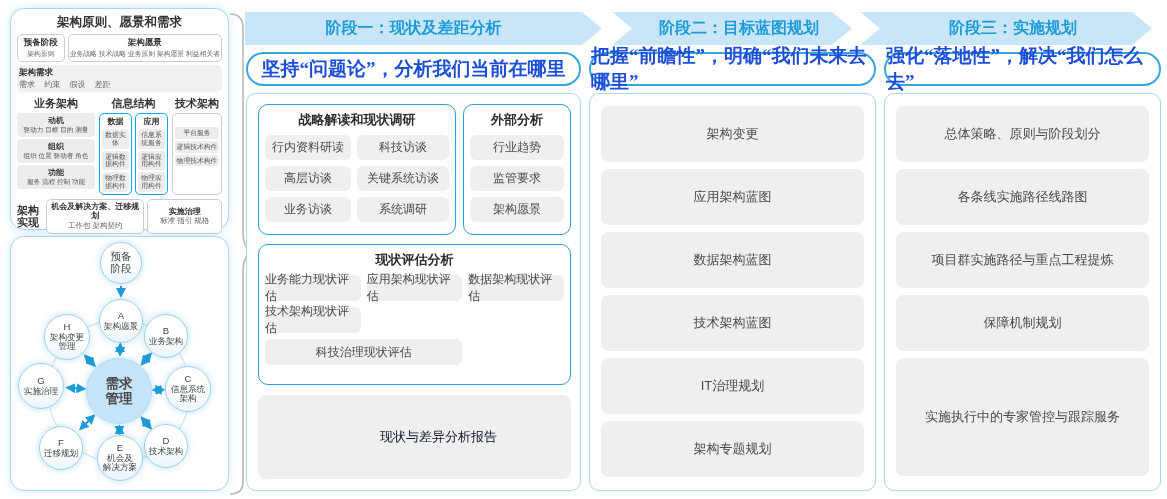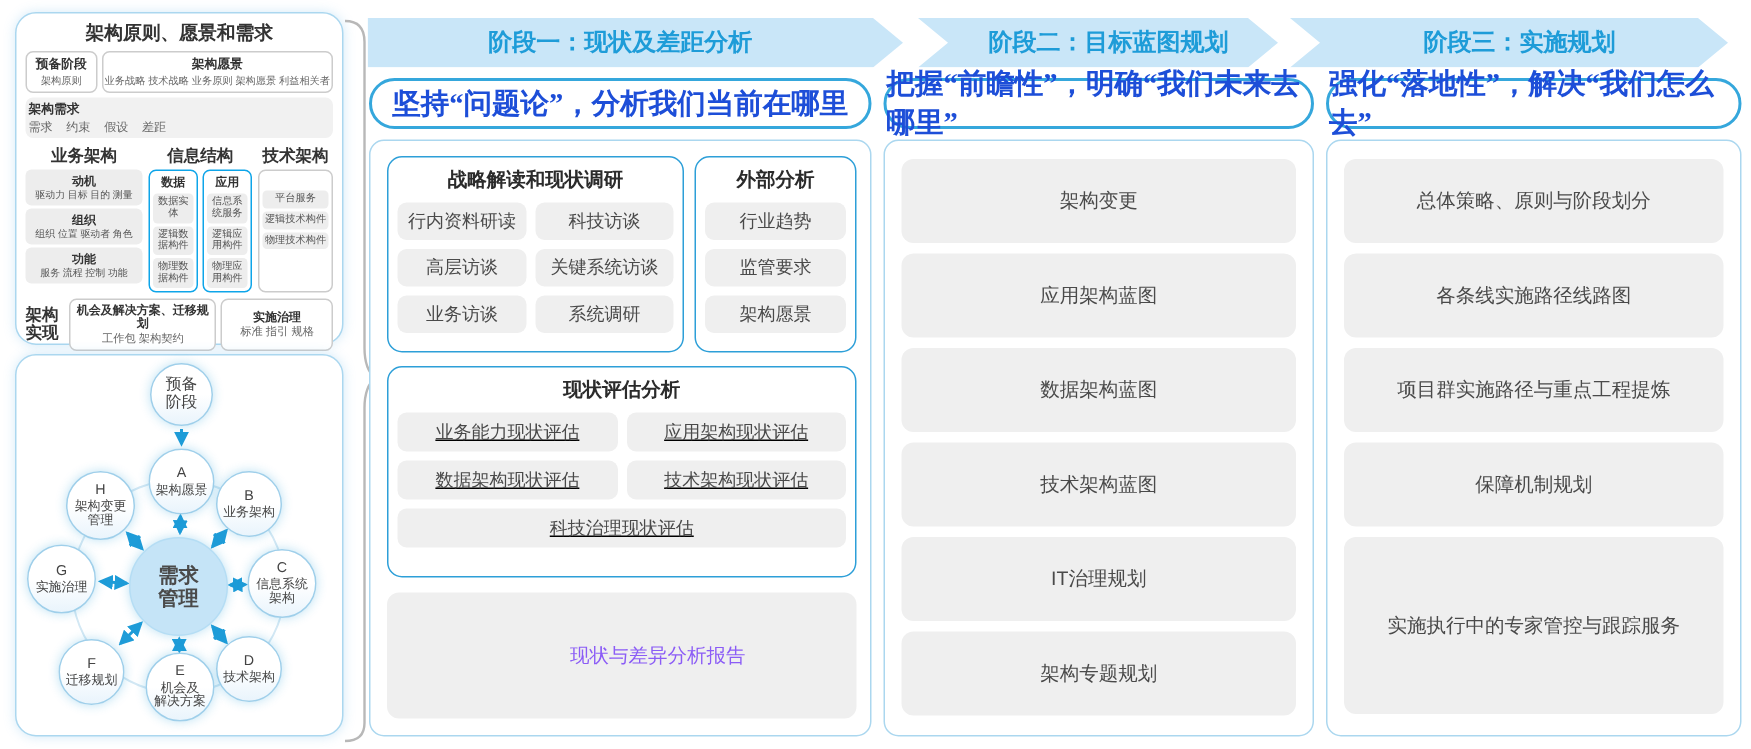--- a/index.html
+++ b/index.html
@@ -86,29 +86,29 @@
   #cp2 { left:589px; width:287px; }
   #cp3 { left:884px; width:277px; }
 
   .bluebox { position:absolute; border:1.5px solid #2D9FD8; border-radius:10px; background:#fff;
              padding:6px 6px; }
   .bluebox .bt { font-size:13px; font-weight:bold; color:#2b2b2b; text-align:center; margin-bottom:6px; }
   #strategy { left:11px; top:10px; width:198px; height:131px; }
   #external { left:216px; top:10px; width:108px; height:131px; }
   #assessment { left:11px; top:150px; width:313px; height:141px; }
   .g2 { display:grid; grid-template-columns:86px 1fr; gap:6px; }
-  .g2e { display:grid; grid-template-columns:1fr 1fr; gap:6px;text-decoration:underline; }
+  .g2e { display:grid; grid-template-columns:1fr 1fr 1fr; gap:6px; }
   .cell { background:#efefef; border-radius:6px; height:25px; display:flex; align-items:center;
           justify-content:center; font-size:12px; color:#4a4a4a; }
   .cell.h26 { height:26px; }
   .span2 { grid-column:1 / span 2; }
   .vlist .cell { margin-top:6px; }
   #report { position:absolute; left:11px; top:301px; width:313px; height:84px; background:#efefef;
             border-radius:8px; display:flex; align-items:center; justify-content:center;
-            font-size:13px; color:#8b5cf6;padding-left:48px; }
+            font-size:13px; color:#0f172a;padding-left:48px; }
 
   .bigbox { margin:7px 11px 0 11px; height:56px; background:#efefef; border-radius:8px;
             display:flex; align-items:center; justify-content:center; font-size:13px; color:#4a4a4a; }
   .cpanel .bigbox:first-child { margin-top:12px; }
   .bigbox.tall { height:118px; }
 </style>
 </head>
 <body>
 
 <div id="stage">

